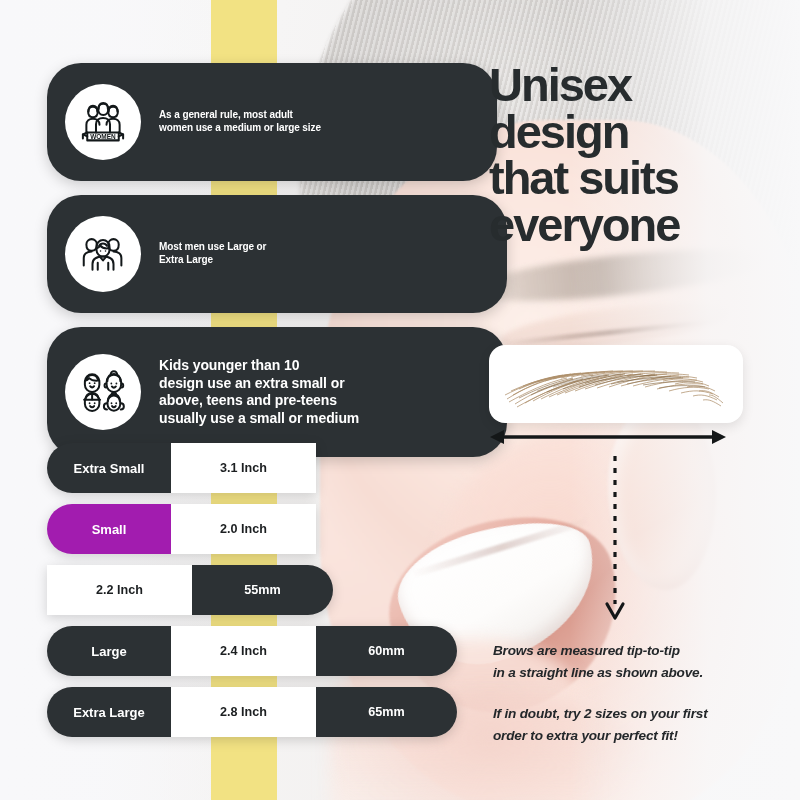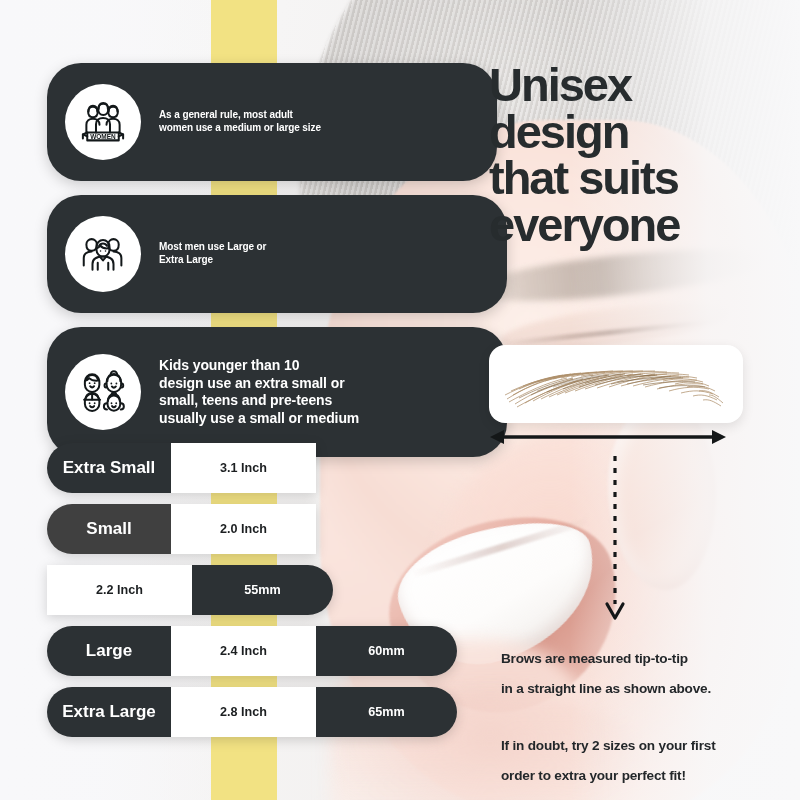--- a/index.html
+++ b/index.html
@@ -134,21 +134,21 @@
 
   
   .rows{position:absolute;left:47px;top:443px;width:410px;}
   .size-row{
     position:relative;height:50px;margin-bottom:11px;
     display:flex;align-items:stretch;
     filter:drop-shadow(0 3px 6px rgba(0,0,0,.16));
   }
   .seg{display:flex;align-items:center;justify-content:center;font-weight:bold;}
   .seg-left{
-    width:124px;background:#2c3134;color:#fff;font-size:17px;
+    width:124px;background:#2c3134;color:#fff;font-size:13px;
     border-radius:25px 0 0 25px;
   }
   .seg-mid{
     width:145px;background:#ffffff;color:#1c1f21;font-size:12.6px;
   }
   .seg-right{
     width:141px;background:#2c3134;color:#fff;font-size:12.6px;
     border-radius:0 25px 25px 0;
   }
 
@@ -169,21 +169,21 @@
   .brow-art{position:absolute;left:0;top:0;width:254px;height:78px;}
 
   .measure{position:absolute;left:489px;top:428px;width:238px;height:18px;}
   .dotted{position:absolute;left:604px;top:456px;width:22px;height:166px;}
 
   .note{
     position:absolute;left:489px;top:638px;width:285px;
     color:#23272a;font-weight:bold;font-size:13.6px;line-height:1.3;
     letter-spacing:-.2px;
   }
-  .note p{margin:12px;}
+  .note p{margin:4px;font-style:italic;}
   .note .gap{height:16px;}
 </style>
 </head>
 <body>
 
 <div id="stage" style="background-color: rgb(247, 247, 248);">
 
   <div class="bg-base"></div>
   <div class="bg-photo">
     <div class="hair-mass"></div>
@@ -294,33 +294,33 @@
           <path d="M36.4 44.5c-2 0-3.4 1.5-3.4 3.4s1.4 3.4 3.4 3.4M51.6 44.5c2 0 3.4 1.5 3.4 3.4s-1.4 3.4-3.4 3.4"></path>
           <circle cx="41.4" cy="44.4" r="1" fill="#13181a" stroke="none"></circle>
           <circle cx="46.6" cy="44.4" r="1" fill="#13181a" stroke="none"></circle>
           <path d="M42"></path>
           <path d="M42 47.6c.7.9 1.4 1.3 2 1.3s1.3-.4 2-1.3"></path>
         </svg>
       </div>
       <div class="info-text">
         <div>Kids younger than 10</div>
         <div>design use an extra small or</div>
-        <div>small, teens and pre-teens</div>
+        <div>above, teens and pre-teens</div>
         <div>usually use a small or medium</div>
       </div>
     </div>
   </div>
 
   <div class="rows">
     <div class="size-row">
       <div class="seg seg-left" style="background: rgb(44, 49, 52);">Extra Small</div>
       <div class="seg seg-mid">3.1 Inch</div>
     </div>
     <div class="size-row">
-      <div class="seg seg-left" style="background: #404040;">Small</div>
+      <div class="seg seg-left" style="background: #a21caf;">Small</div>
       <div class="seg seg-mid">2.0 Inch</div>
     </div>
     <div class="size-row">
       <div class="seg seg-mid">2.2 Inch</div>
       <div class="seg seg-right" style="background: rgb(44, 49, 52);">55mm</div>
     </div>
     <div class="size-row">
       <div class="seg seg-left" style="background: rgb(44, 49, 52);">Large</div>
       <div class="seg seg-mid">2.4 Inch</div>
       <div class="seg seg-right" style="background: rgb(44, 49, 52);">60mm</div>

